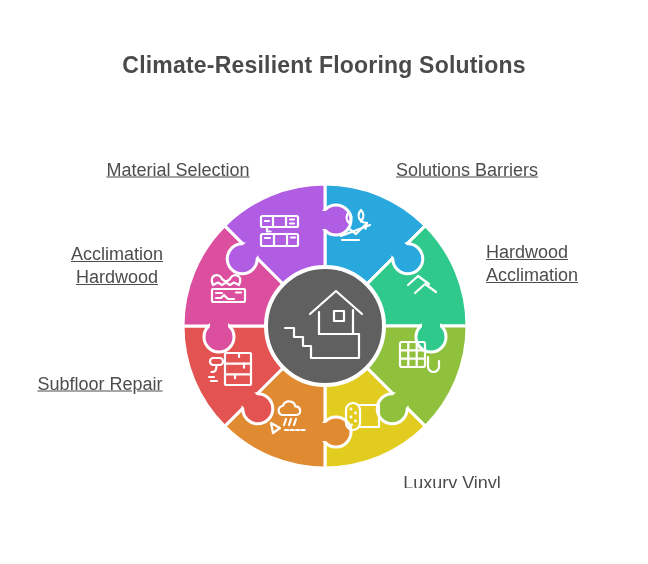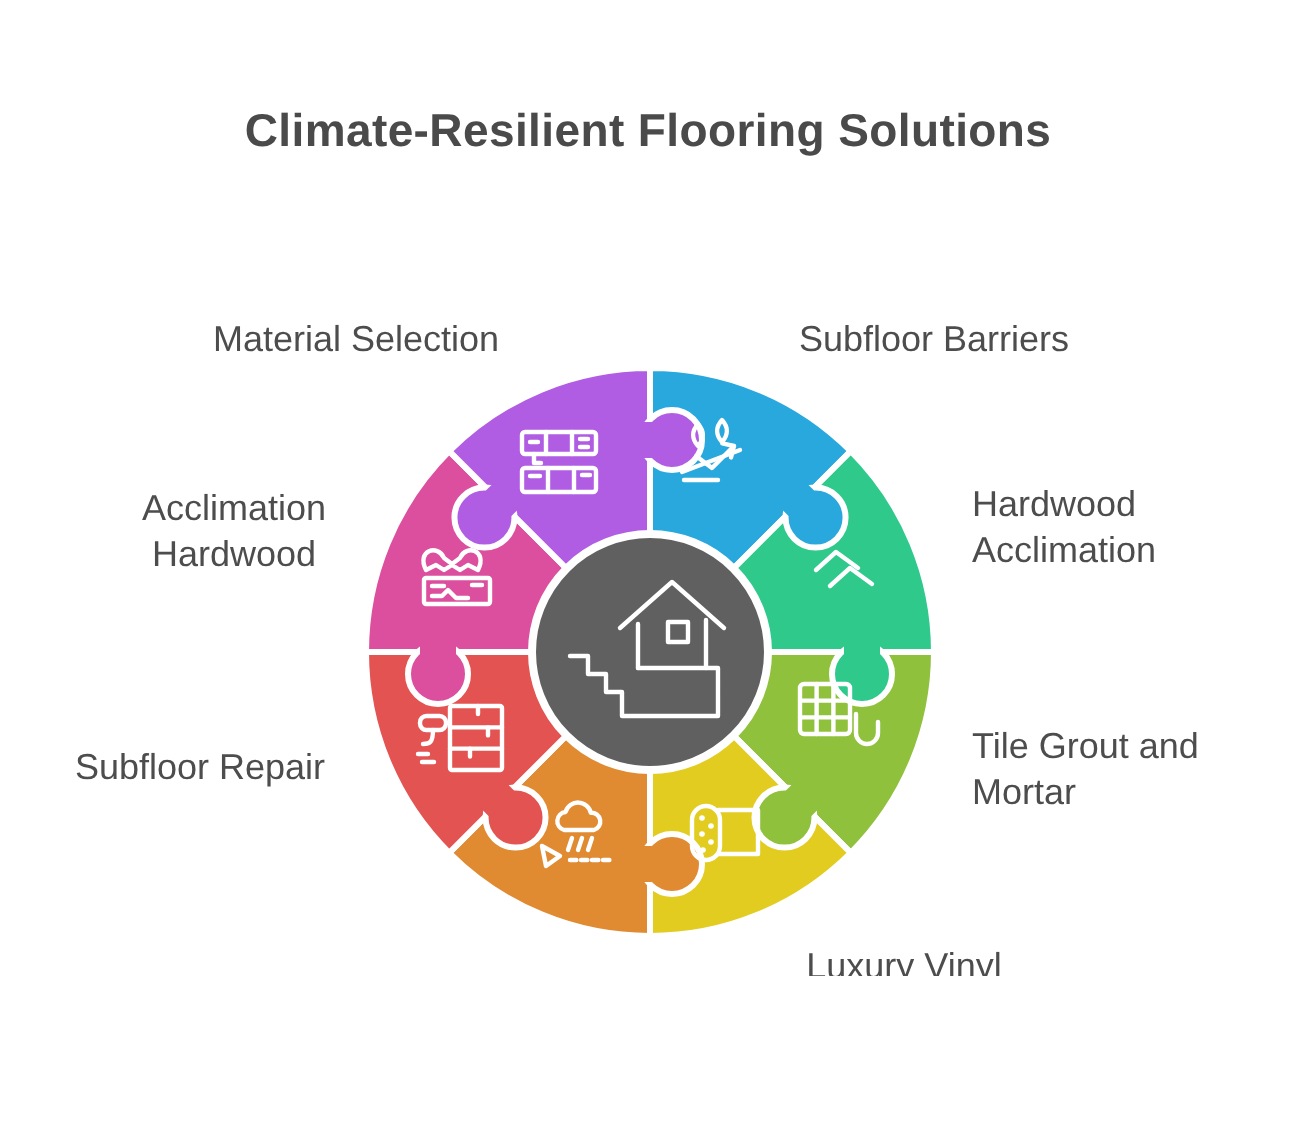--- a/index.html
+++ b/index.html
@@ -2,21 +2,21 @@
 <html><head>
 <meta charset="utf-8">
 <style>
   html,body{margin:0;padding:0;background:#ffffff;}
   .stage{position:relative;width:648px;height:488px;background:#ffffff;overflow:hidden;
          font-family:"Liberation Sans",sans-serif;}
   .title{position:absolute;left:0;right:0;top:52px;text-align:center;
          font-size:23px;font-weight:bold;color:#4a4a4a;letter-spacing:.2px;}
   .diagram-svg{position:absolute;left:0;top:0;}
   .label{position:absolute;font-size:18px;line-height:23px;color:#4d4d4d;
-         white-space:pre-line;text-align:center;transform:translate(-50%,-50%);}
+         white-space:pre-line;text-align:center;transform:translate(-50%,-50%);text-decoration:underline;}
   .label.left{text-align:left;transform:translate(0,-50%);}
   .icon-art{stroke:#fff;stroke-width:2.2;fill:none;stroke-linecap:round;stroke-linejoin:round;}
 </style>
 </head>
 <body>
 
 <div class="stage">
 
   <div class="title" style="color: rgb(74, 74, 74);">Climate-Resilient Flooring Solutions</div>
 
@@ -139,23 +139,21 @@
     <circle cx="325" cy="326" r="59" stroke="#ffffff" stroke-width="4" fill="#606060"></circle>
     <g class="icon-art" transform="translate(325,326)" stroke-width="2.4">
       <path d="M -15,-12 L 11,-35 L 37,-12"></path>
       <path d="M -6,-14 V 8 M 28,-16 V 8"></path>
       <rect x="9" y="-15" width="10" height="10"></rect>
       <path d="M -40,2 H -31 V 11 H -22 V 20 H -14 V 32 H 34 V 8 H -6"></path>
     </g>
   </svg>
 
   <div class="label" style="left: 178px; top: 170px; color: rgb(77, 77, 77);">Material Selection</div>
-  <div class="label" style="left: 467px; top: 170px; color: rgb(77, 77, 77);">Subfloor Barriers</div>
+  <div class="label" style="left: 467px; top: 170px; color: rgb(77, 77, 77);">Solutions Barriers</div>
   <div class="label" style="left: 117px; top: 266px; color: rgb(77, 77, 77);">Acclimation
 Hardwood</div>
   <div class="label left" style="left: 486px; top: 264px; color: rgb(77, 77, 77);">Hardwood
 Acclimation</div>
   <div class="label" style="left: 100px; top: 384px; color: rgb(77, 77, 77);">Subfloor Repair</div>
-  <div class="label left" style="left: 486px; top: 385px; color: rgb(77, 77, 77);">Tile Grout and
-Mortar</div>
   <div class="label" style="left: 452px; top: 495px; color: rgb(77, 77, 77);">Luxury Vinyl
 Adhesives</div>
 </div>
 
 </body></html>

